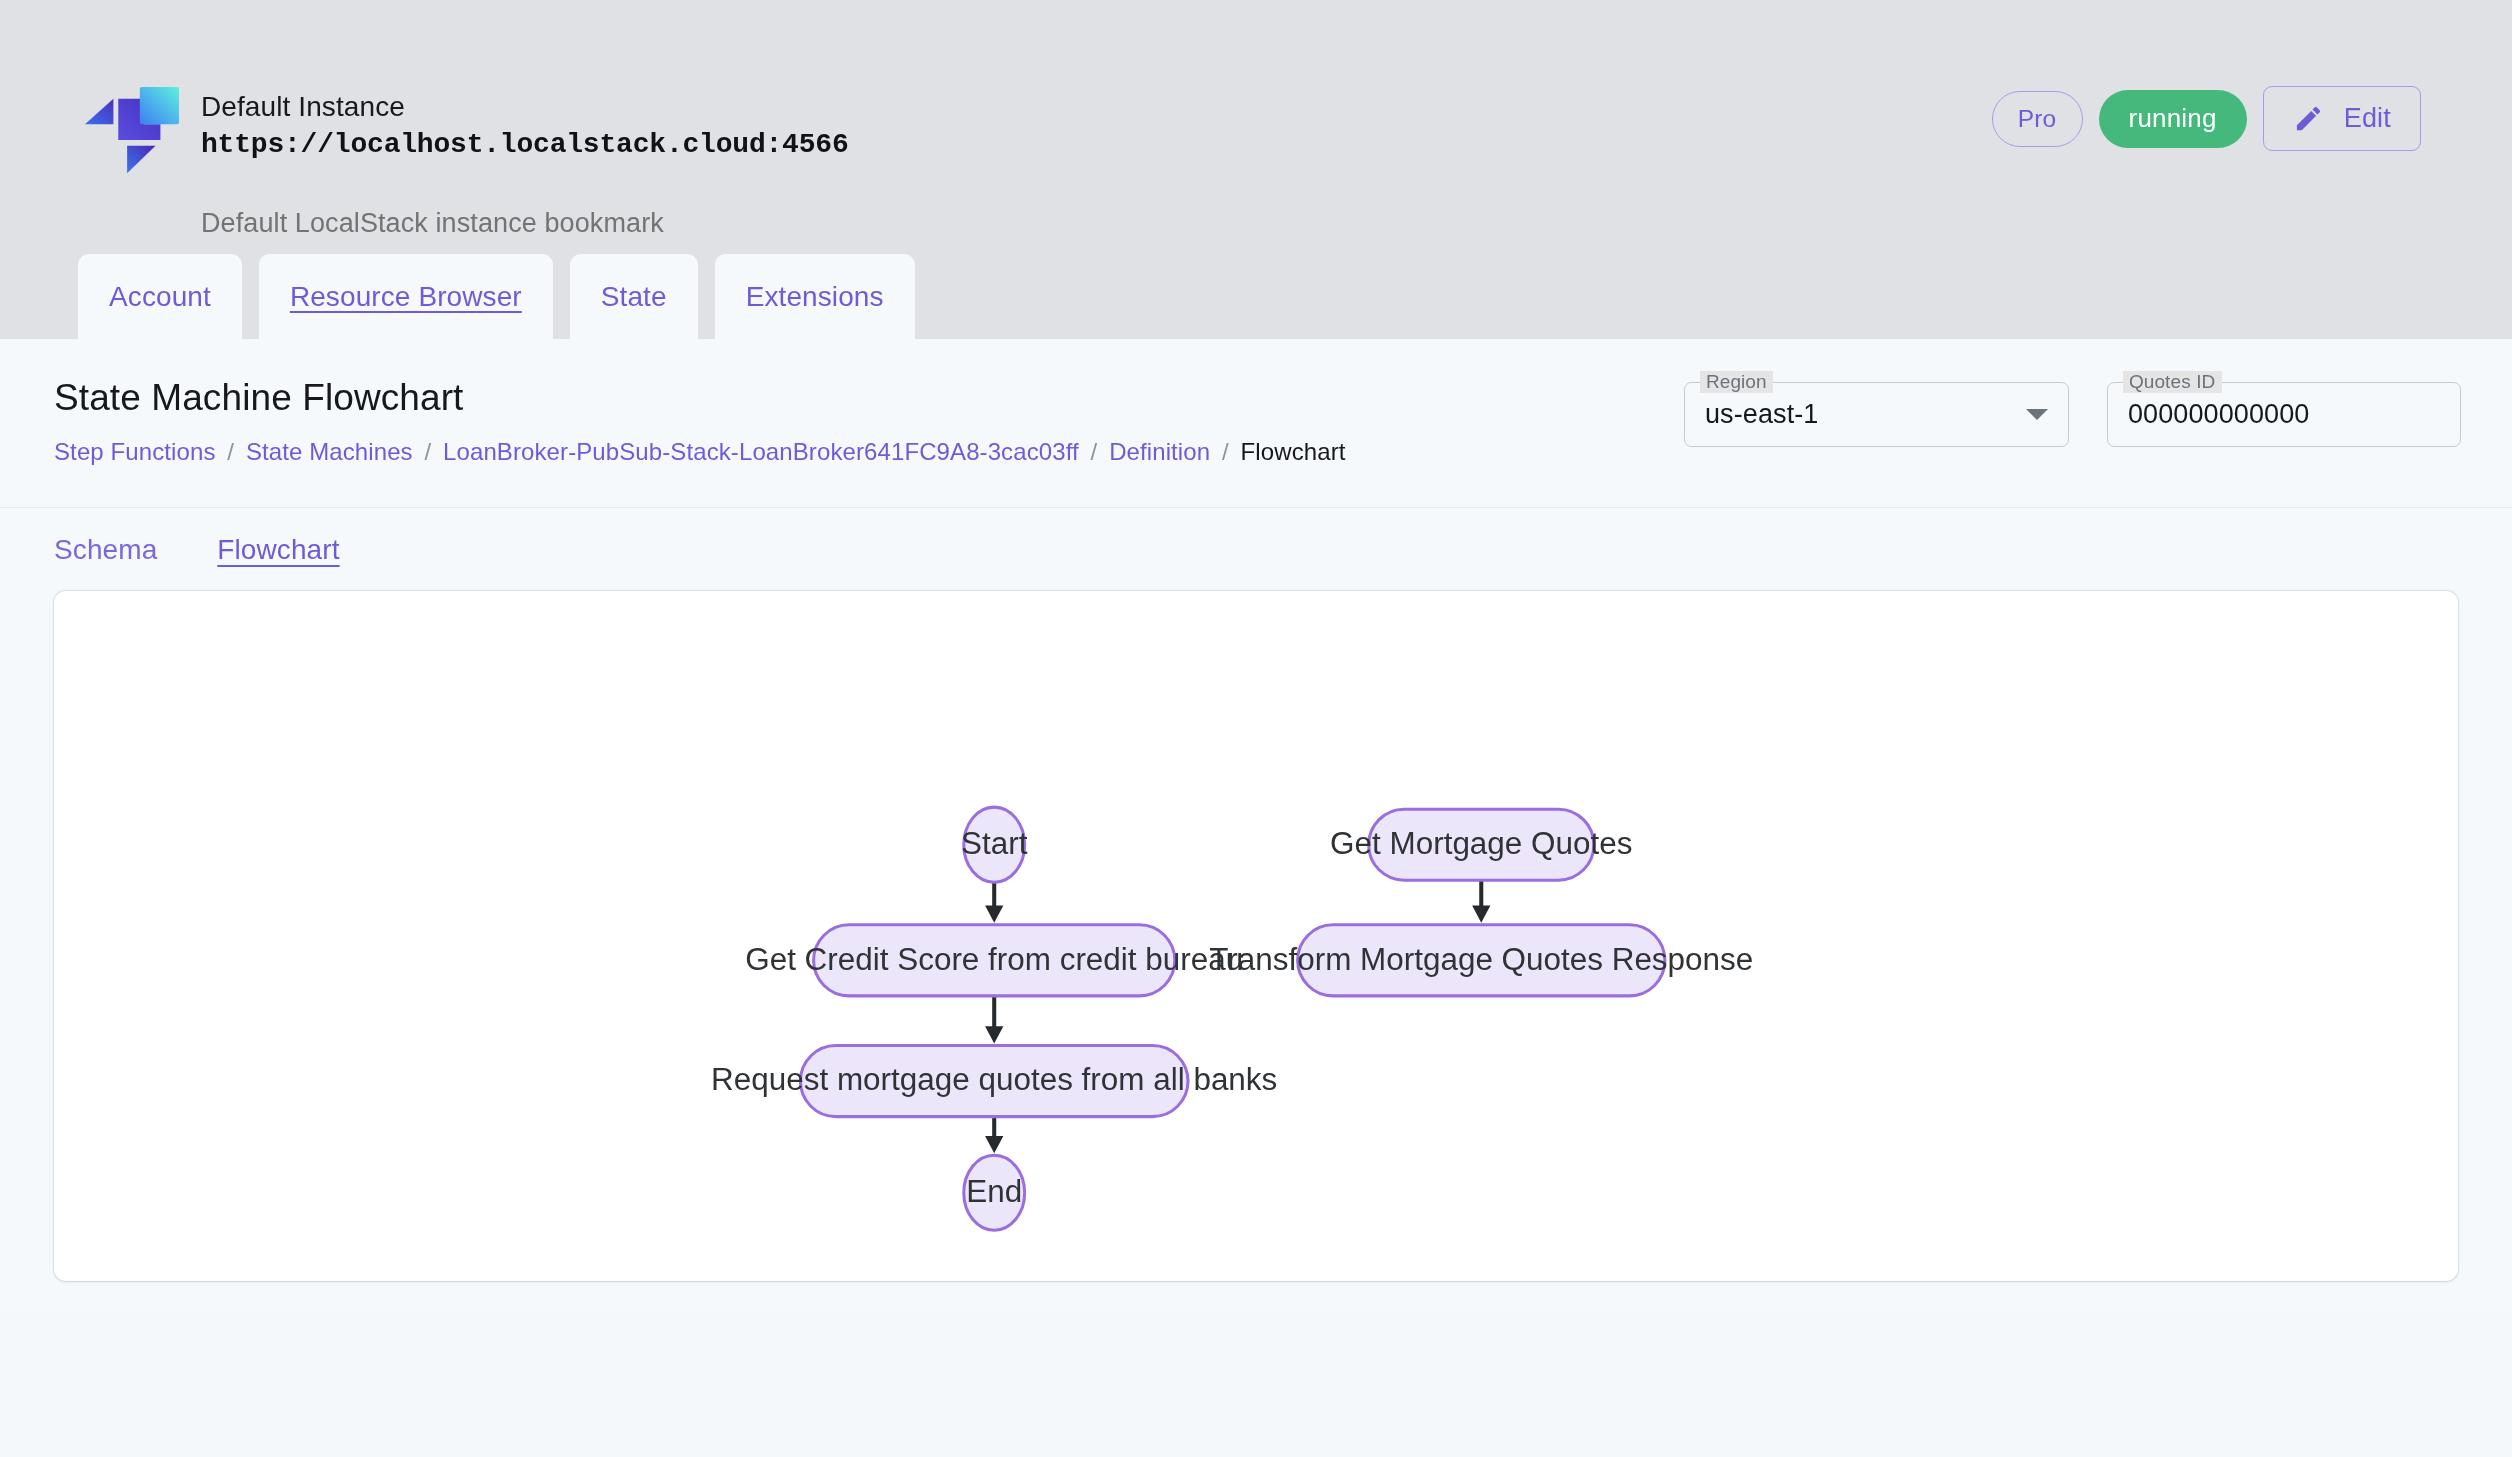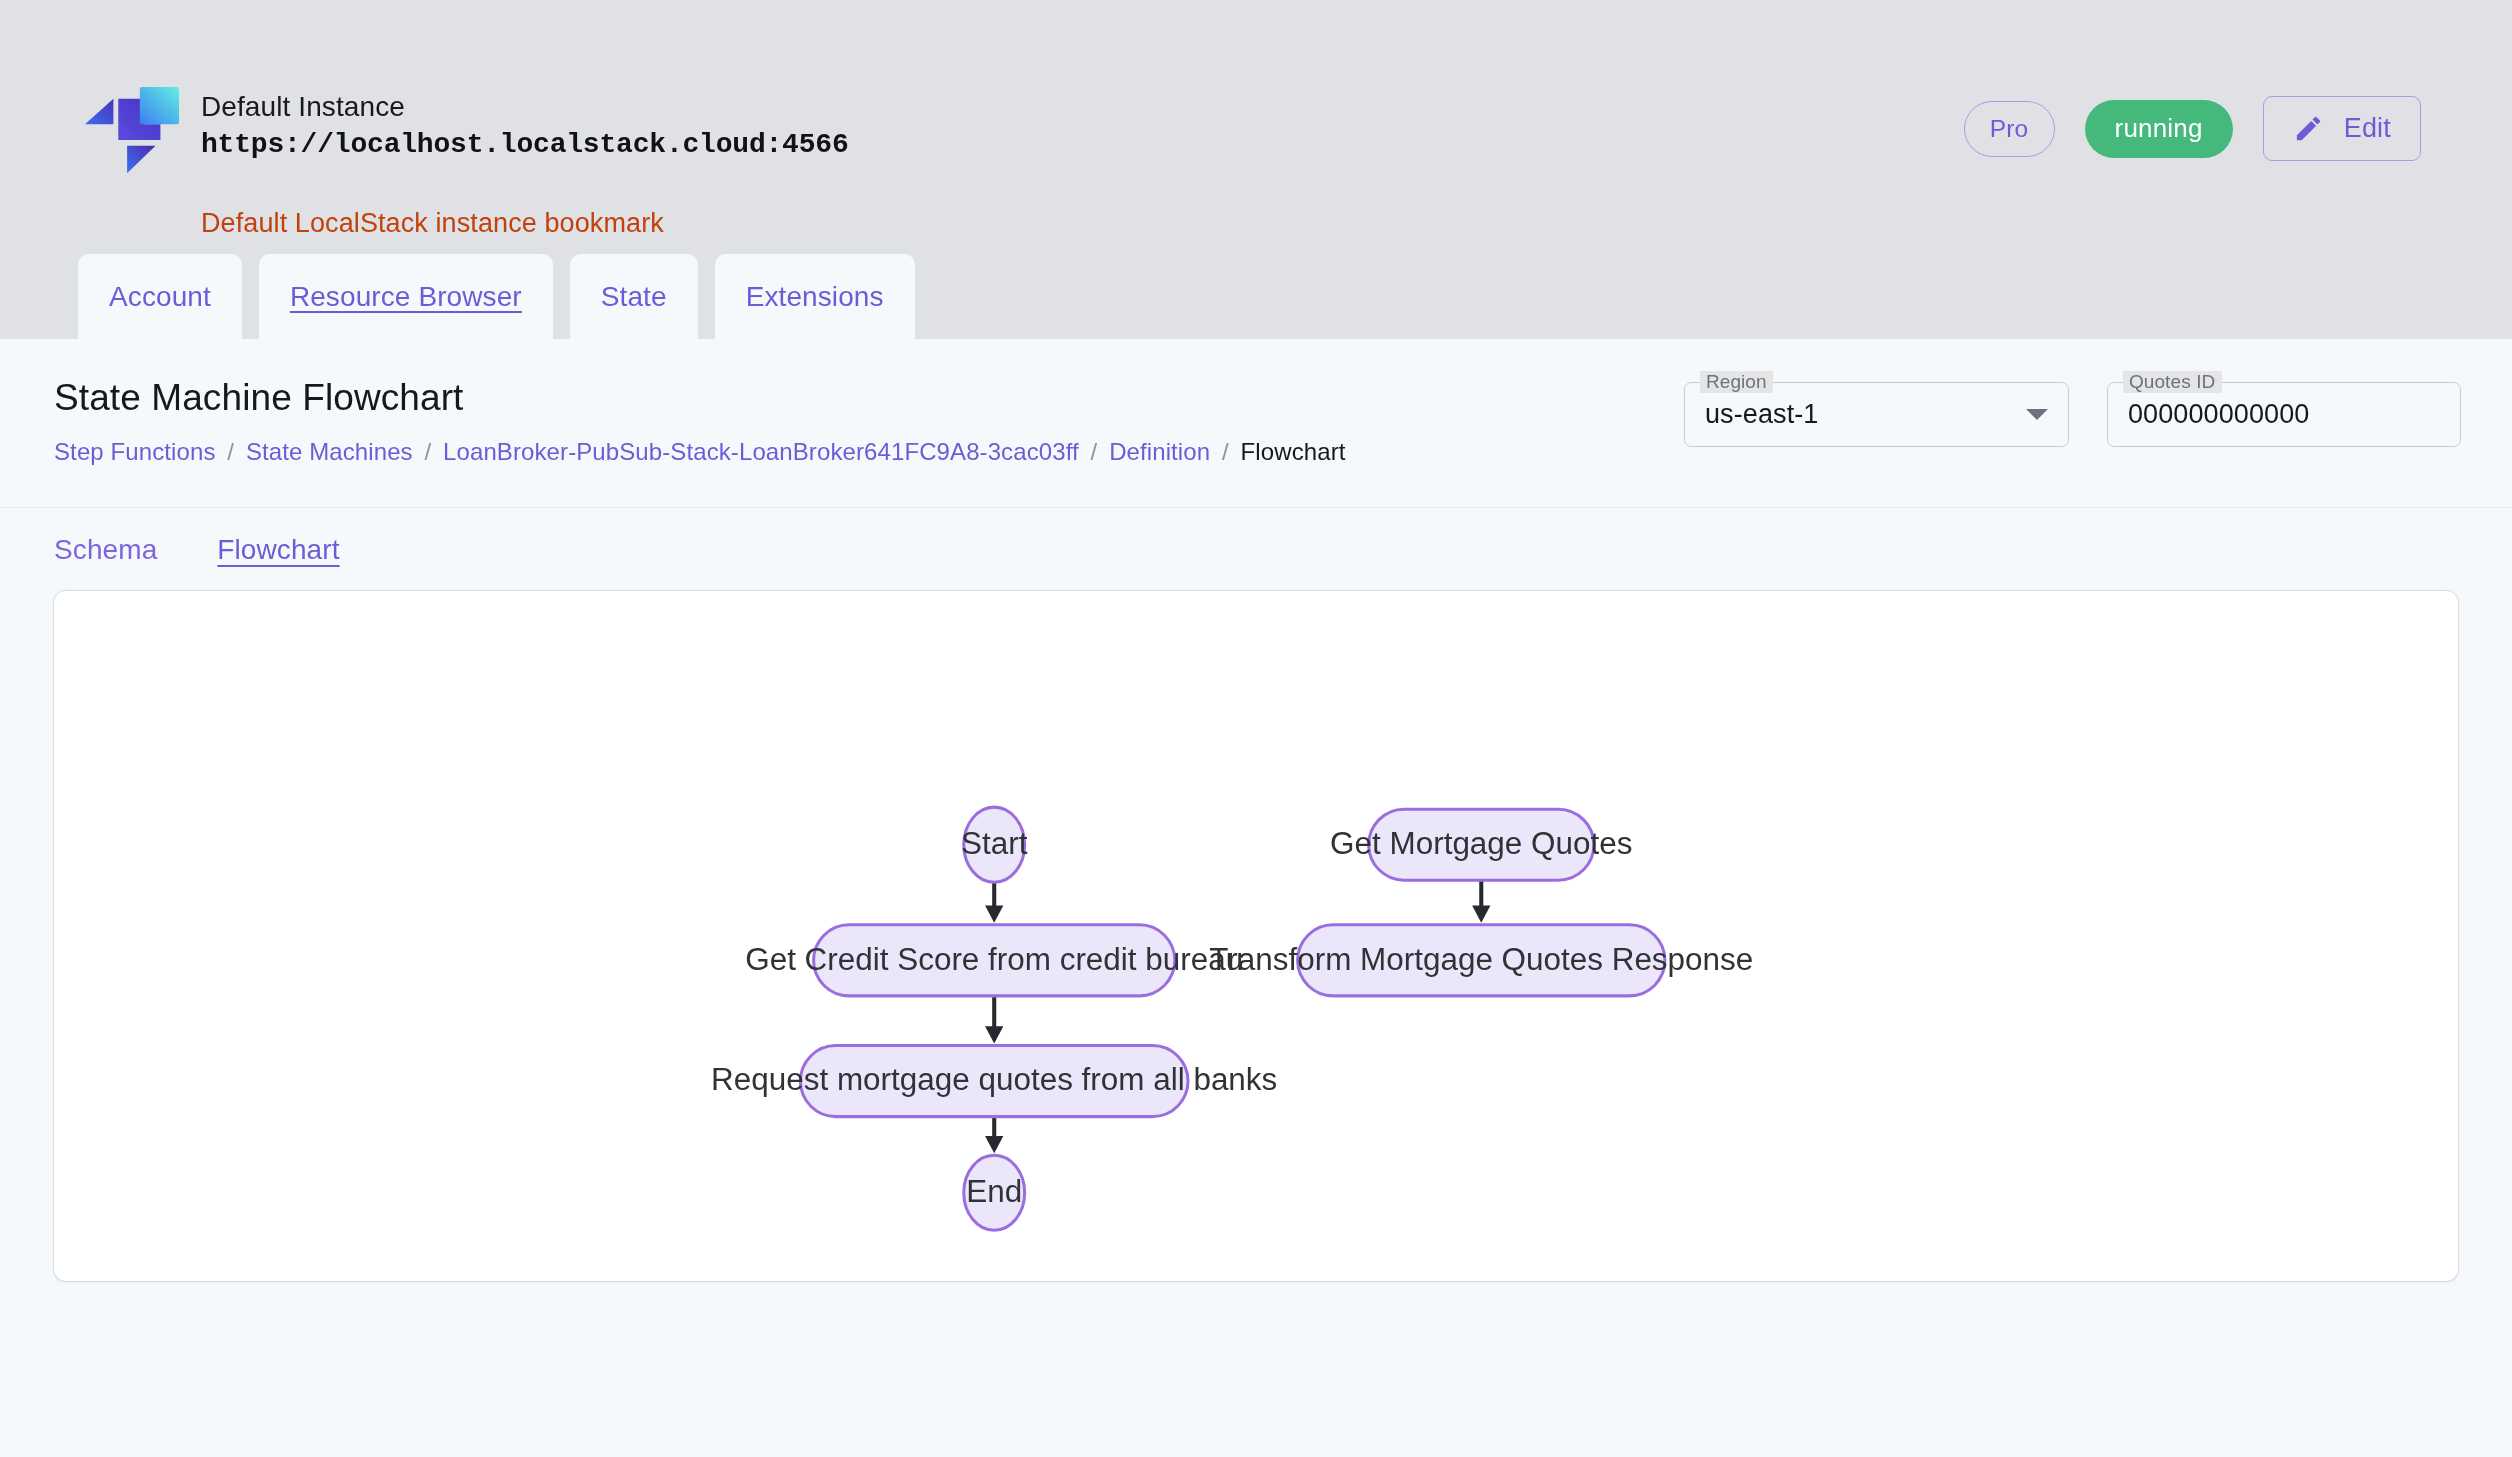--- a/index.html
+++ b/index.html
@@ -42,32 +42,32 @@
   .instance-url {
     font-family: "Liberation Mono", "DejaVu Sans Mono", monospace;
     font-size: 28px;
     font-weight: bold;
     color: #101214;
     line-height: 1.38;
     letter-spacing: -0.2px;
   }
   .instance-desc {
     font-size: 27px;
-    color: #c2410c;
+    color: #737373;
     margin-top: 43px;
     letter-spacing: 0.1px;
   }
 
   .header-actions {
     position: absolute;
     right: 91px;
-    top: 96px;
-    display: flex;
-    align-items: center;
-    gap: 30px;
+    top: 86px;
+    display: flex;
+    align-items: center;
+    gap: 16px;
   }
   .chip-pro {
     height: 56px;
     min-width: 91px;
     padding: 0 20px;
     border: 1.8px solid #a99ae8;
     border-radius: 906px;
     background: transparent;
     color: #6f5bd6;
     font-size: 24.5px;

